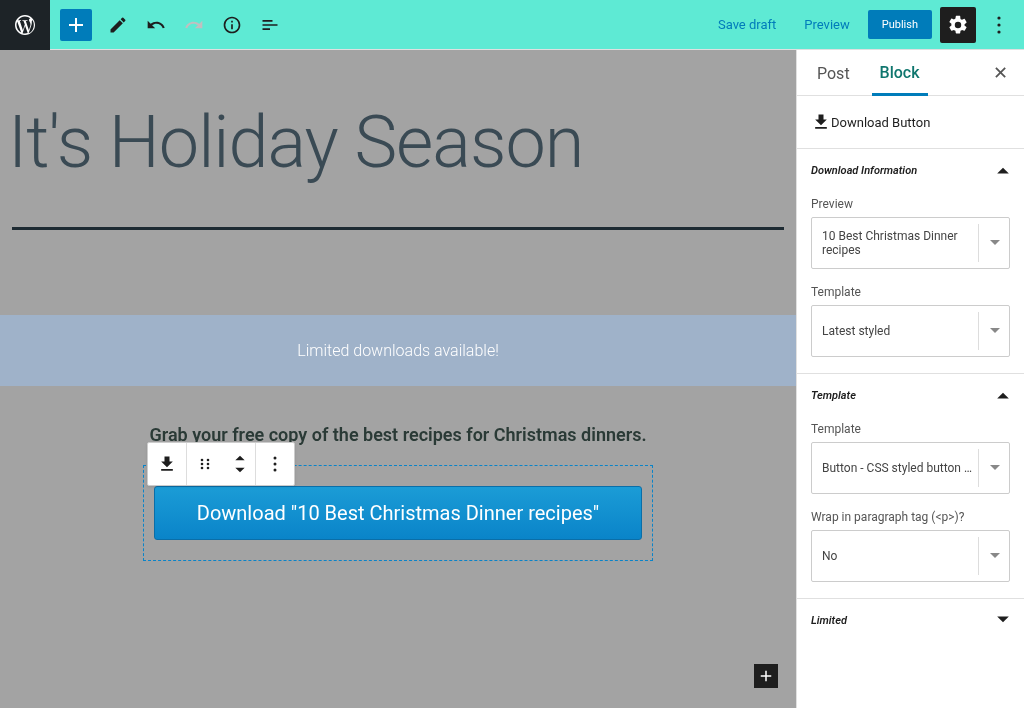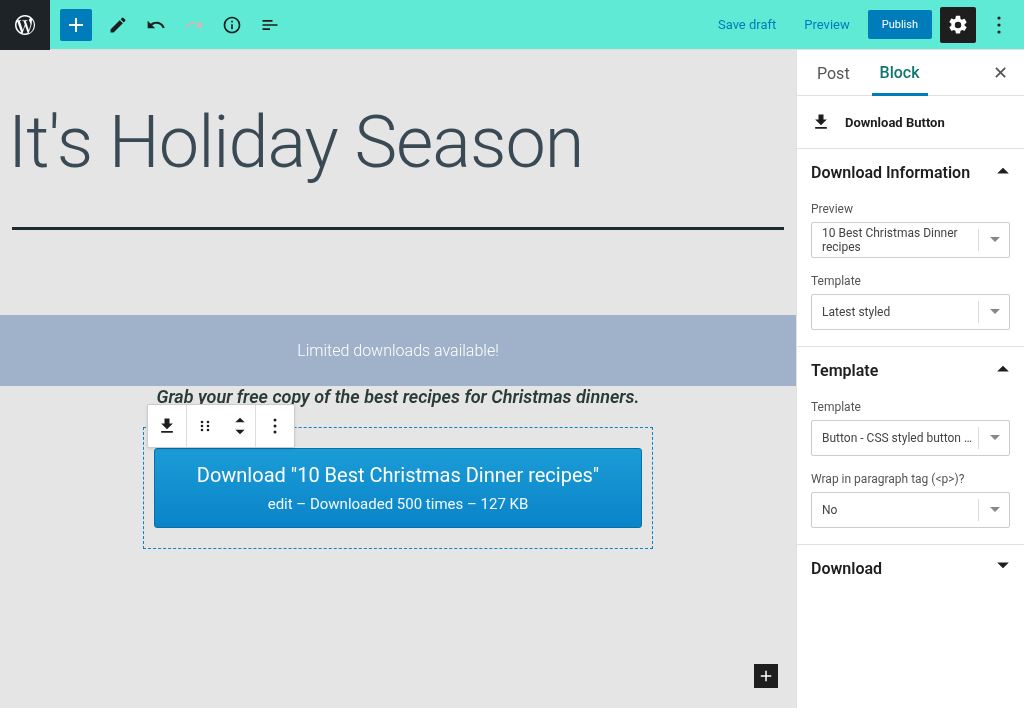--- a/index.html
+++ b/index.html
@@ -17,53 +17,53 @@
 .tb-btn.dis svg { fill: #c0c0c0; }
 .toolbar-right { margin-left: auto; display: flex; align-items: center; gap: 8px; padding-right: 10px; }
 .link-btn { color: #007cba; font-size: 13px; padding: 6px 10px; cursor: pointer; }
 .publish-btn { background: #007cba; color: #fff; padding: 8px 14px; border-radius: 2px; font-size: 11px; cursor: pointer; }
 .settings-btn { width: 36px; height: 36px; background: #1e1e1e; display: flex; align-items: center; justify-content: center; border-radius: 2px; cursor: pointer; }
 .settings-btn svg { width: 22px; height: 22px; fill: #fff; }
 .more-btn { width: 30px; height: 36px; display: flex; align-items: center; justify-content: center; cursor: pointer; }
 
 
 .main-row { display: flex; height: calc(100% - 50px); }
-.canvas { flex: 1; background: #e5e5e5; position: relative; overflow: hidden; }
+.canvas { flex: 1; background: #a3a3a3; position: relative; overflow: hidden; }
 .sidebar { width: 228px; border-left: 1px solid #e0e0e0; background: #fff; overflow-y: auto; }
 
 
 .page-title { font-size: 72px; font-weight: 300; color: #3a4a54; padding: 50px 0 22px 8px; letter-spacing: -1px; }
 .divider { height: 3px; background: #1e2b33; margin: 20px 12px 0 12px; }
 .banner { background: #9fb2c9; color: #fff; text-align: center; padding: 26px 0; font-size: 16px; font-weight: 300; margin-top: 85px; }
-.subtitle { text-align: center; font-style: italic; color: #2a3a36; font-size: 18px; font-weight: 600; }
+.subtitle { text-align: center; color: #2a3a36; font-size: 18px; margin-top: 38px; font-weight: 600; }
 .block-wrap { position: relative; width: 510px; margin: 20px auto 0; }
 .block-toolbar { position: absolute; top: -23px; left: 4px; background: #fff; border: 1px solid #ccc; border-radius: 2px; display: flex; align-items: center; height: 44px; box-shadow: 0 1px 3px rgba(0,0,0,.1); z-index: 10; }
 .bt-cell { width: 38px; height: 42px; display: flex; align-items: center; justify-content: center; cursor: pointer; }
 .bt-sep { width: 1px; height: 42px; background: #ddd; }
 .bt-stack { width: 30px; display: flex; flex-direction: column; align-items: center; justify-content: center; gap: 0; }
 .bt-stack svg { width: 14px; height: 12px; }
 .selected-block { border: 1.5px dashed #0a84c9; padding: 20px 10px; }
 .dl-button { background: linear-gradient(#1b9cd6, #0a84c9); border: 1px solid #0a6ea8; border-radius: 3px; padding: 14px 24px; text-align: center; color: #fff; cursor: pointer; }
 .dl-head { font-size: 20px; font-weight: 400; }
 .dl-meta { font-size: 15px; margin-top: 8px; opacity: .95; }
 .add-fab { position: absolute; right: 18px; bottom: 20px; width: 24px; height: 24px; background: #1e1e1e; display: flex; align-items: center; justify-content: center; cursor: pointer; }
 .add-fab svg { width: 18px; height: 18px; fill: #fff; }
 
 
 .side-tabs { display: flex; align-items: center; border-bottom: 1px solid #e0e0e0; padding: 0 12px; height: 46px; }
 .side-tab { padding: 13px 8px 11px; font-size: 16px; color: #555; cursor: pointer; margin-right: 14px; }
 .side-tab.active { color: #0f766e; border-bottom: 3px solid #007cba; font-weight: 500; }
 .side-close { margin-left: auto; font-size: 18px; cursor: pointer; color: #555; padding: 4px; }
-.side-block-head { display: flex; align-items: center; gap: 14px; padding: 16px 14px; font-weight: 700; font-size: 13px; }
+.side-block-head { display: flex; align-items: center; gap: 0; padding: 16px 14px; font-weight: 400; font-size: 13px; }
 .side-block-head svg { width: 20px; height: 20px; }
 .panel { border-top: 1px solid #e0e0e0; }
-.panel-head { display: flex; align-items: flex-start; justify-content: space-between; padding: 14px 14px; font-weight: 600; font-size: 16px; cursor: pointer; }
+.panel-head { display: flex; align-items: flex-end; justify-content: space-between; padding: 14px 14px; font-weight: 600; font-size: 11px; cursor: pointer; font-style: italic; }
 .panel-body { padding: 0 14px 16px; }
 .field-label { font-size: 12px; color: #555; margin: 6px 0 6px; }
-.select-box { border: 1px solid #ccc; border-radius: 2px; height: 36px; display: flex; align-items: center; padding: 4px 10px; font-size: 12px; color: #444; position: relative; cursor: pointer; }
+.select-box { border: 1px solid #ccc; border-radius: 2px; height: 52px; display: flex; align-items: center; padding: 4px 10px; font-size: 12px; color: #444; position: relative; cursor: pointer; }
 .select-box .sep { position: absolute; right: 30px; top: 6px; bottom: 6px; width: 1px; background: #ddd; }
 .select-box .chev { position: absolute; right: 8px; top: 50%; transform: translateY(-50%); }
 .spacer { height: 10px; }
 </style>
 </head>
 <body>
 
 <div class="top-bar">
   <div class="wp-logo">
     <svg viewBox="0 0 24 24">
@@ -160,21 +160,20 @@
             <svg width="4" height="16" viewBox="0 0 4 16">
               <circle cx="2" cy="2" r="1.5" fill="#1e1e1e"></circle>
               <circle cx="2" cy="8" r="1.5" fill="#1e1e1e"></circle>
               <circle cx="2" cy="14" r="1.5" fill="#1e1e1e"></circle>
             </svg>
           </div>
       </div>
       <div class="selected-block">
         <div class="dl-button">
           <div class="dl-head">Download "10 Best Christmas Dinner recipes"</div>
-          <div class="dl-meta">edit – Downloaded 500 times – 127 KB</div>
         </div>
       </div>
     </div>
 
     <div class="add-fab">
         <svg viewBox="0 0 24 24">
           <path d="M11 5h2v6h6v2h-6v6h-2v-6H5v-2h6z"></path>
         </svg>
       </div>
   </div>
@@ -243,20 +242,20 @@
           <span class="sep"></span>
           <svg class="chev" width="12" height="8" viewBox="0 0 12 8">
               <path d="M6 6L1 1h10z" fill="#888"></path>
             </svg>
         </div>
       </div>
     </div>
 
     <div class="panel">
       <div class="panel-head">
-        <span>Download</span>
+        <span>Limited</span>
         <svg width="14" height="14" viewBox="0 0 12 8">
             <path d="M6 6L1 1h10z" fill="#1e1e1e"></path>
           </svg>
       </div>
     </div>
   </div>
 </div>
 
 </body></html>

